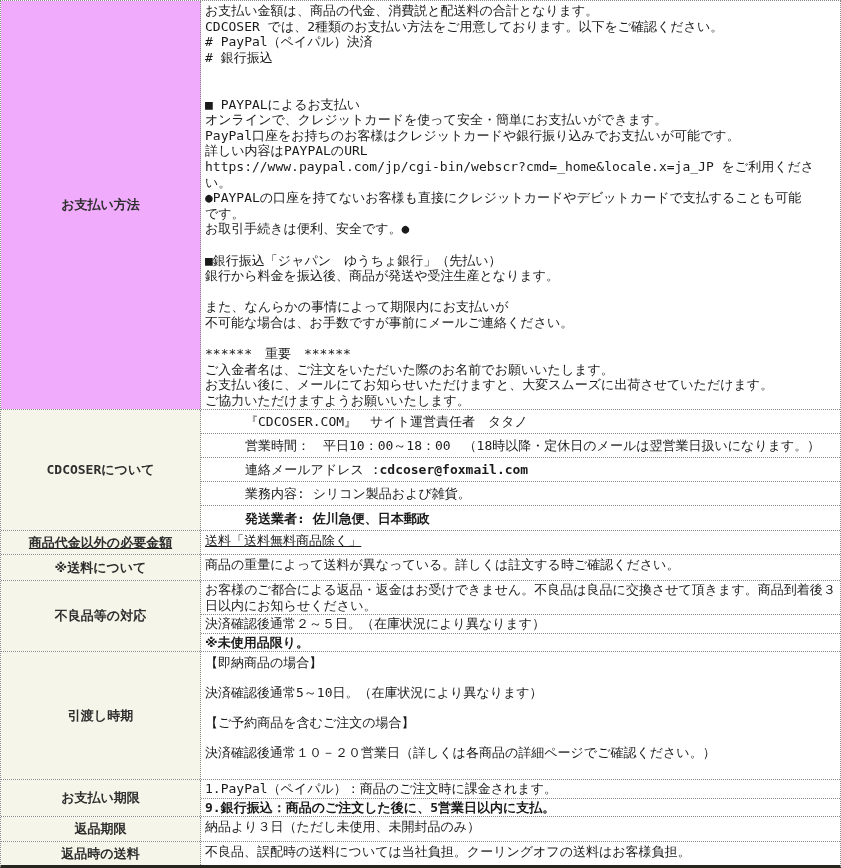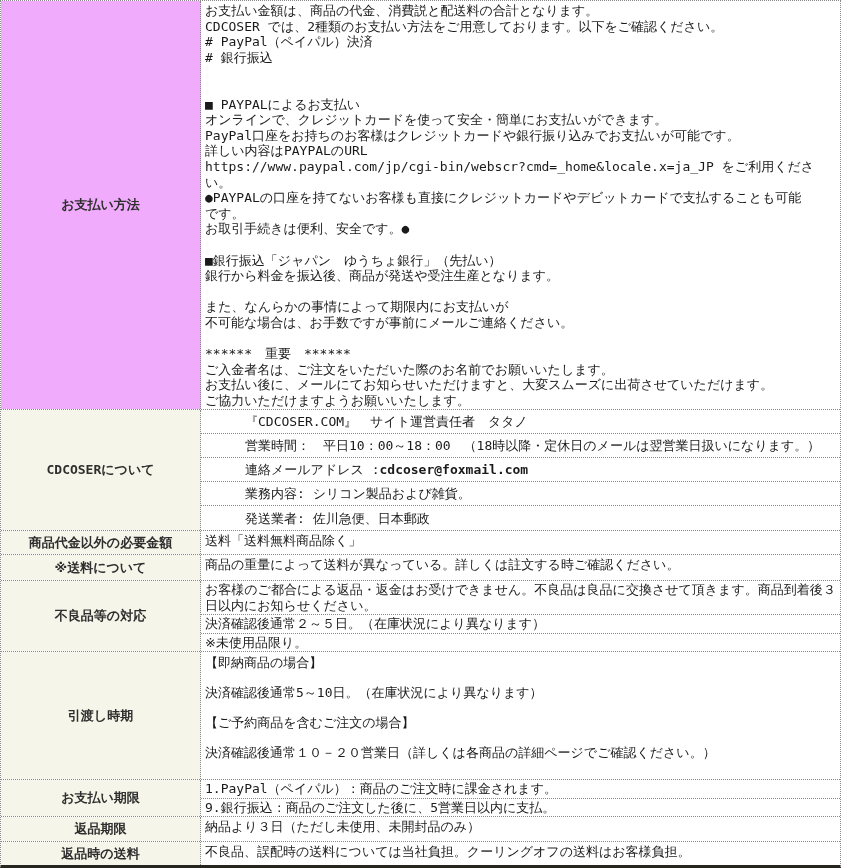--- a/index.html
+++ b/index.html
@@ -27,26 +27,26 @@
     text-align:center;
     font-weight:bold;
     font-size:13px;
     color:#2e2e2e;
     padding:0 6px;
   }
   [data-name="row-payment-method"] .th{background:#f0abfc;}
   .td{flex:1 1 auto;min-width:0;font-size:13px;line-height:15.5px;box-sizing:border-box;}
   .pre{white-space:pre-wrap;word-break:break-all;padding:2px 4px 1px;}
   .subrow{border-bottom:1px dotted #888;padding:1px 4px;box-sizing:border-box;}
-  .subrow:last-child{border-bottom:0;}
+  .subrow:last-child{border-bottom:0;font-weight:bold;}
 
   [data-name="row-payment-method"]{min-height:397px;}
   [data-name="row-payment-method"] .pre{line-height:15.6px;}
   [data-name="row-about-cdcoser"] .subrow{display:flex;align-items:center;min-height:24px;padding-left:44px;}
-  [data-name="row-extra-charges"]{min-height:23px;}
+  [data-name="row-extra-charges"]{min-height:23px;text-decoration:underline;}
   [data-name="row-shipping-note"]{min-height:25px;}
   [data-name="row-defective-items"] .subrow{min-height:15px;}
   [data-name="row-delivery-time"]{min-height:127px;}
   [data-name="row-delivery-time"] .pre{line-height:15px;padding-top:3px;}
   [data-name="row-payment-deadline"] .subrow{min-height:15px;}
   [data-name="row-return-deadline"]{min-height:24px;}
   [data-name="row-return-shipping"]{min-height:23px;}
 </style>
 </head>
 <body>

